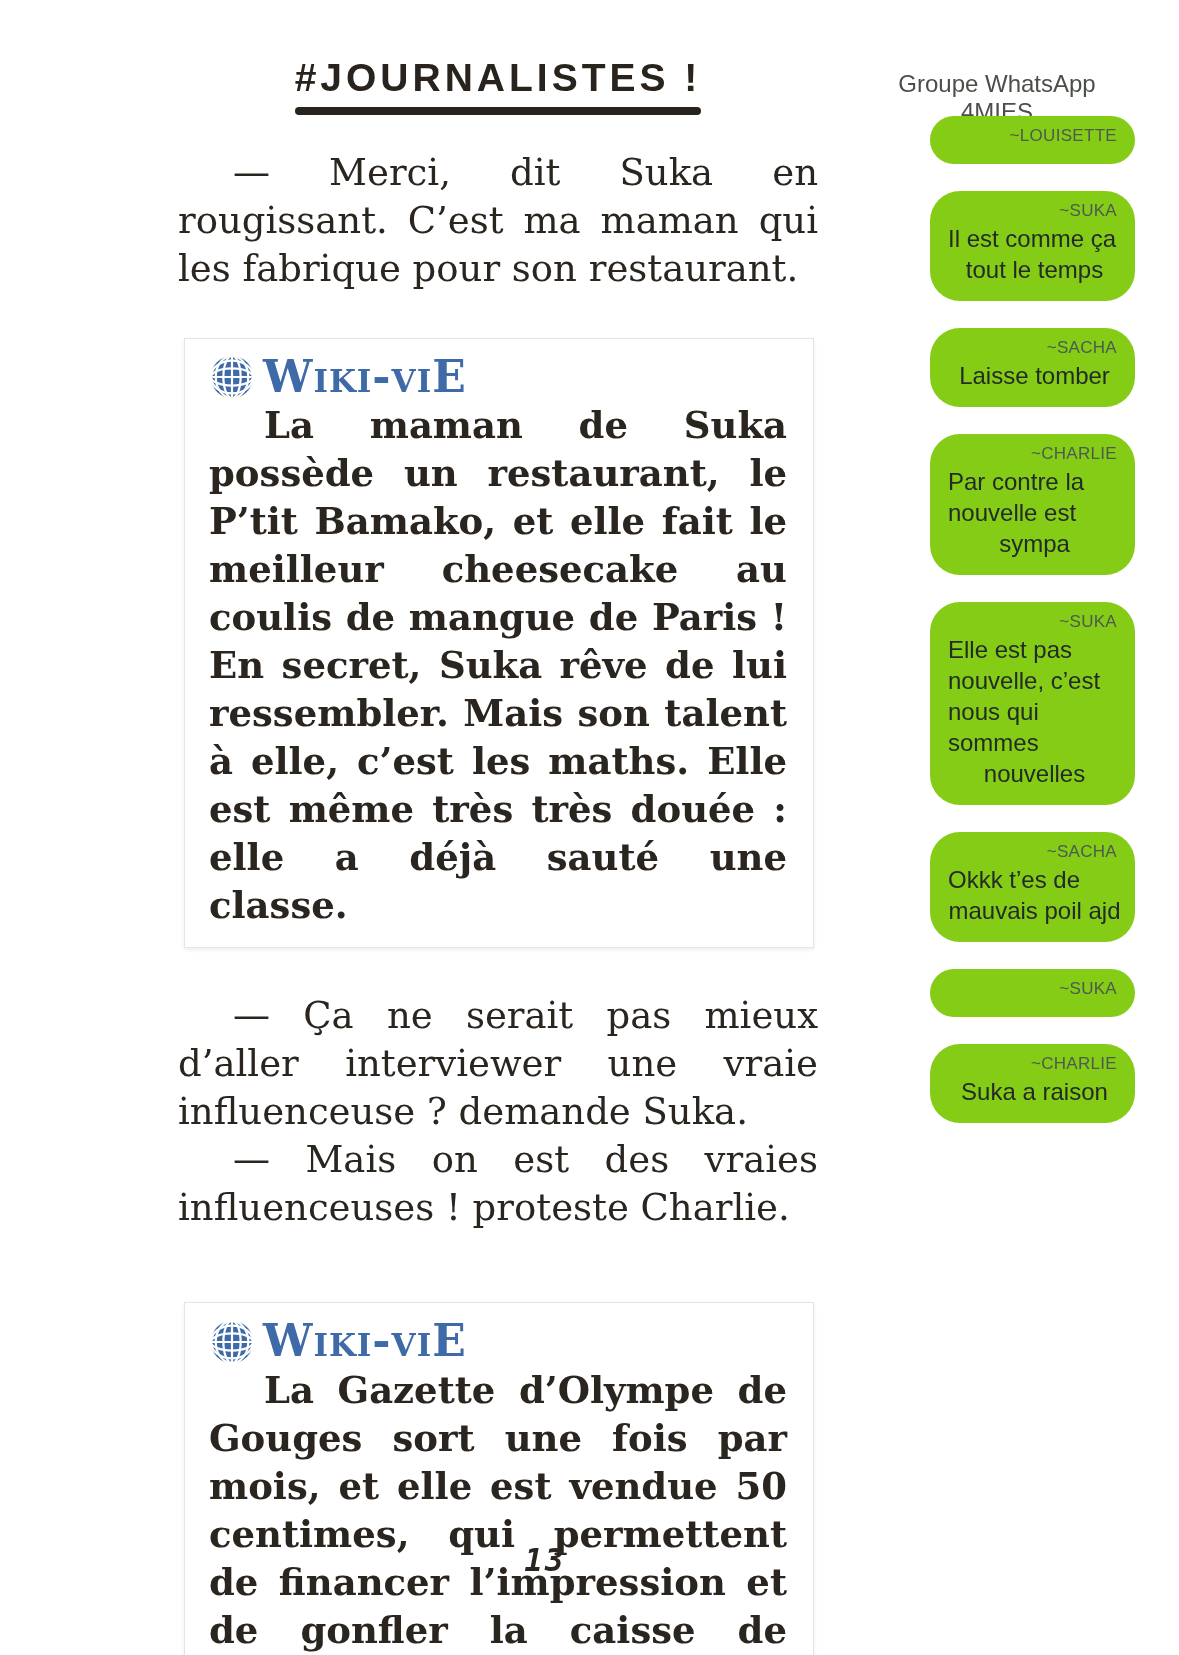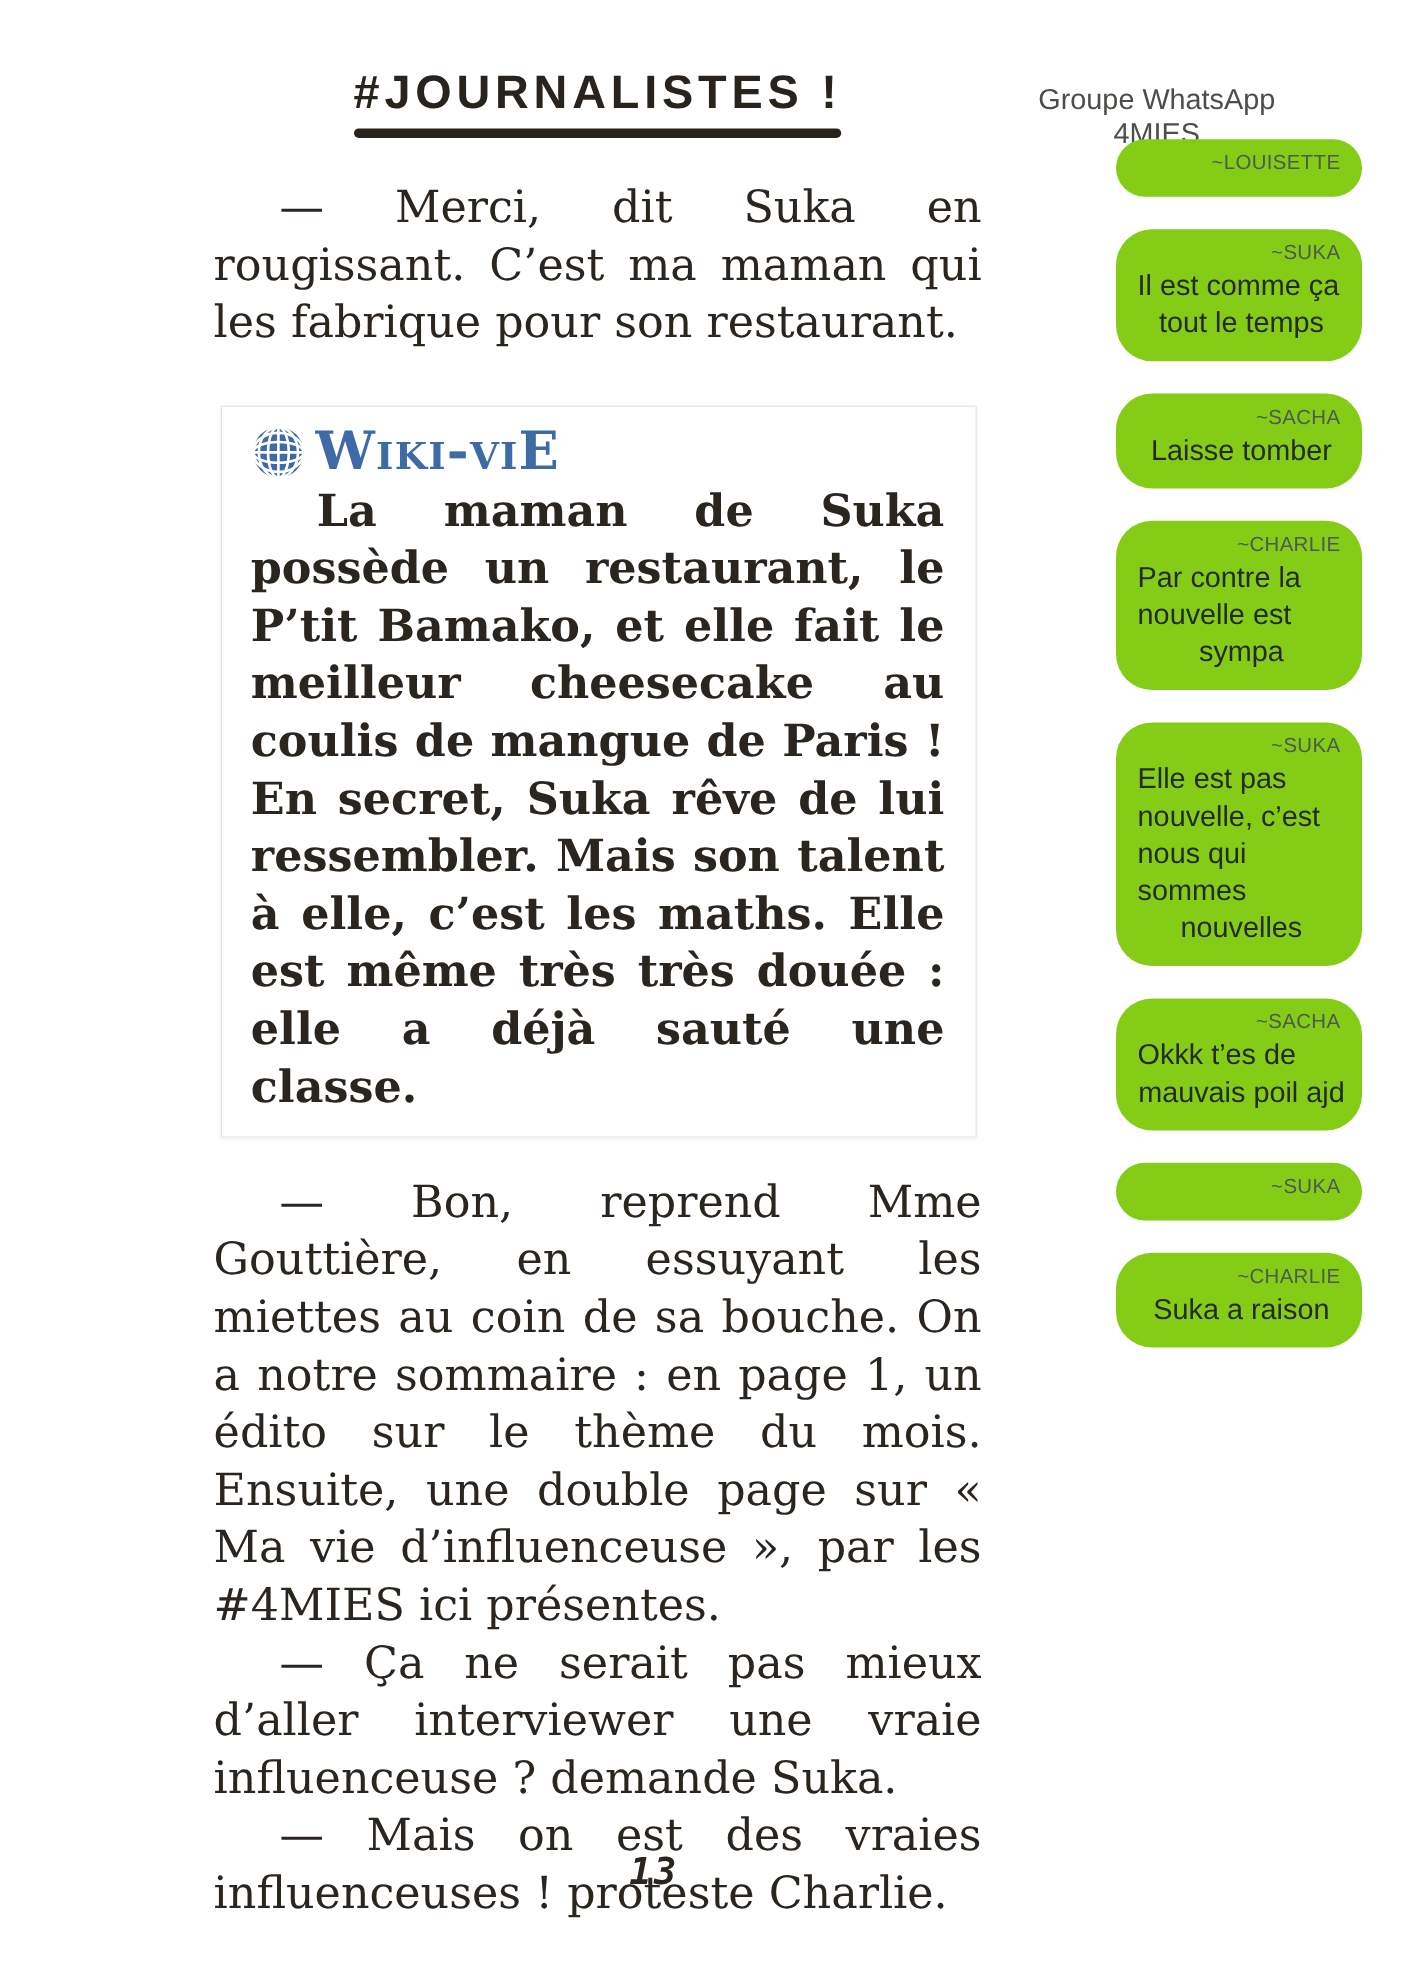--- a/index.html
+++ b/index.html
@@ -37,21 +37,21 @@
     font-size:37px;
     line-height:48px;
     color:#2b2520;
     text-align:justify;
     text-indent:55px;
   }
   
   .wiki-box{
     box-sizing:border-box;
     width:630px;
-    margin:45px 0 30px 6px;
+    margin:45px 0 44px 6px;
     background:#ffffff;
     border:1px solid #e7e4e0;
     box-shadow:0 2px 4px rgba(0,0,0,0.07);
     padding:14px 26px 18px 24px;
   }
   .wiki-box.second{margin-top:70px;}
   .wiki-head{display:flex;align-items:center;gap:8px;}
   .globe{flex:0 0 auto;display:block;}
   .wiki-brand{
     font-family:"DejaVu Serif", serif;
@@ -67,21 +67,21 @@
     font-family:"DejaVu Serif", serif;
     font-weight:700;
     font-size:24px;
     line-height:33px;
     color:#4a72ab;
     text-align:left;
     text-indent:0;
   }
   
   .chat-header{
-    position:absolute;left:829px;top:70px;width:270px;
+    position:absolute;left:862px;top:70px;width:270px;
     text-align:center;
     font-family:"Liberation Sans", sans-serif;
     font-size:24px;
     color:#4b4f49;
   }
   .chat-col{
     position:absolute;left:930px;top:116px;width:205px;
     display:flex;flex-direction:column;gap:27px;
   }
   .bubble{
@@ -144,21 +144,20 @@
               <ellipse cx="24" cy="24" rx="22" ry="17"></ellipse>
               <line x1="24" y1="2" x2="24" y2="46"></line>
               <line x1="2" y1="24" x2="46" y2="24"></line>
             </g>
           </svg>
           <span class="wiki-brand">Wiki-viE</span>
         </div>
         <p class="wiki-text">La maman de Suka possède un restaurant, le P’tit Bamako, et elle fait le meilleur cheesecake au coulis de mangue de Paris ! En secret, Suka rêve de lui ressembler. Mais son talent à elle, c’est les maths. Elle est même très très douée : elle a déjà sauté une classe.</p>
       </div>
 
-      <p>— Bon, reprend Mme Gouttière, en essuyant les miettes au coin de sa bouche. On a notre sommaire : en page 1, un édito sur le thème du mois. Ensuite, une double page sur « Ma vie d’influenceuse », par les #4MIES ici présentes.</p>
       <p>— Ça ne serait pas mieux d’aller interviewer une vraie influenceuse ? demande Suka.</p>
       <p>— Mais on est des vraies influenceuses ! proteste Charlie.</p>
 
       <div class="wiki-box second">
         <div class="wiki-head">
           <svg class="globe" viewBox="0 0 48 48" width="46" height="46" aria-hidden="true">
             <circle cx="24" cy="24" r="22" fill="#3e6aa8"></circle>
             <g stroke="#ffffff" stroke-width="2.3" fill="none">
               <ellipse cx="24" cy="24" rx="9" ry="22"></ellipse>
               <ellipse cx="24" cy="24" rx="17" ry="22"></ellipse>

